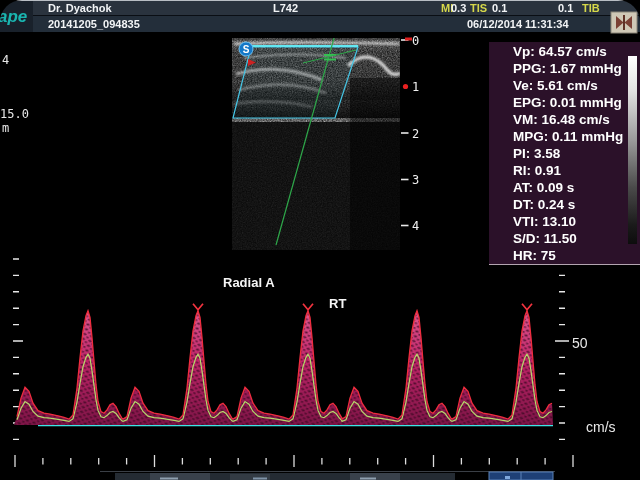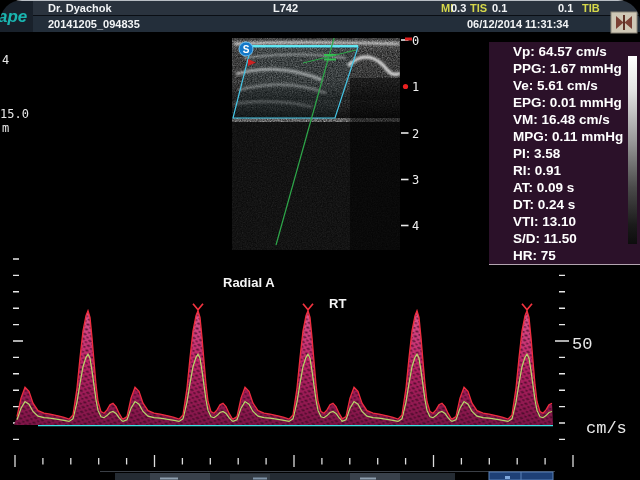--- a/index.html
+++ b/index.html
@@ -20,21 +20,21 @@
   
   #panel{position:absolute;left:489px;top:42px;width:151px;height:222px;background:#2b1129;
          border-bottom:1px solid #b3a4b0;z-index:2;}
   #meas-rows{position:absolute;left:513px;top:43px;width:130px;z-index:4;}
   .meas-row{height:17px;line-height:17px;font-size:13.5px;font-weight:bold;color:#ffffff;white-space:pre;}
   
   #gsbar{position:absolute;left:628px;top:56px;width:9px;height:188px;z-index:3;
          background:linear-gradient(#ffffff 0%,#e3e3e3 18%,#9a9a9a 45%,#4a4a4a 70%,#1a1a1a 90%,#0d0d0d 100%);}
   
   .spec-label{position:absolute;font-size:13px;font-weight:bold;color:#f5f5f5;z-index:4;white-space:pre;}
-  .scale-label{position:absolute;font-family:Liberation Mono, monospace;font-size:17px;color:#e8e8e8;z-index:4;}
+  .scale-label{position:absolute;font-family:Liberation Sans, sans-serif;font-size:14px;color:#e8e8e8;z-index:4;}
   
   #overlay{position:absolute;left:0;top:0;z-index:3;}
 </style>
 </head>
 <body>
 
 <div id="stage">
 
   <div id="header">
     <div class="topline"></div>

